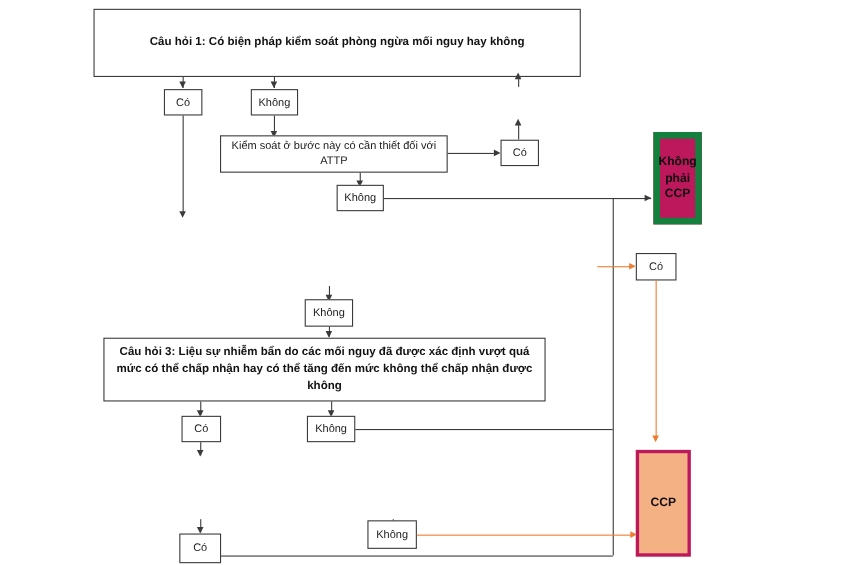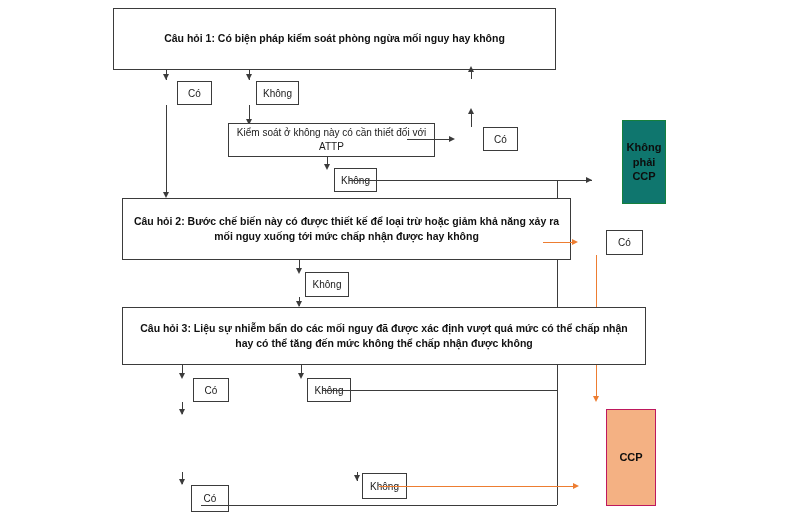--- a/index.html
+++ b/index.html
@@ -1,27 +1,27 @@
 <!DOCTYPE html>
 <html><head>
 <meta charset="utf-8">
 <style>
   html,body{margin:0;padding:0;background:#ffffff;}
   body{font-family:"Liberation Sans","DejaVu Sans",sans-serif;}
   #canvas{position:relative;width:786px;height:514px;background:#ffffff;overflow:hidden;}
 
   .node{position:absolute;box-sizing:border-box;display:flex;align-items:center;
-        justify-content:center;text-align:center;margin-left:28px;}
+        justify-content:center;text-align:center;}
   .q-box{border:1px solid #3b3b3b;background:#ffffff;font-size:10.5px;color:#111;
          font-weight:bold;line-height:1.45;padding:4px 8px;}
   .lbl-box{border:1px solid #3b3b3b;background:#ffffff;font-size:10px;color:#1a1a1a;}
   .plain-box{border:1px solid #3b3b3b;background:#ffffff;font-size:10px;color:#1a1a1a;}
   .term-box{font-size:11px;font-weight:bold;color:#0d0d0d;line-height:1.35;}
-  .blue{background:#0f766e;border:1px solid #15803d;}
-  .orange{background:#F4B183;border:1px solid #be185d;}
+  .blue{background:#be185d;border:6px solid #15803d;}
+  .orange{background:#F4B183;border:3px solid #be185d;}
 
   
   .ln{position:absolute;background:#3b3b3b;}
   .ln.h{height:1px;}
   .ln.v{width:1px;}
   .ln.or{background:#ED7D31;}
 
   .arw{position:absolute;width:0;height:0;}
   .arw.down{border-left:3.5px solid transparent;border-right:3.5px solid transparent;border-top:6px solid #3b3b3b;}
   .arw.up{border-left:3.5px solid transparent;border-right:3.5px solid transparent;border-bottom:6px solid #3b3b3b;}
@@ -61,21 +61,21 @@
 
 
   <div class="ln v" style="left:471px;top:112px;height:15px;"></div>
   <div class="arw up" style="left:467.5px;top:108px;"></div>
 
   <div class="node lbl-box" style="left:455px;top:127px;width:35px;height:24px;">
     <span>Có</span>
   </div>
 
   <div class="node plain-box" style="left:200px;top:123px;width:207px;height:34px;line-height:1.4;padding:2px 6px;">
-    <span>Kiểm soát ở không này có cần thiết đối với ATTP</span>
+    <span>Kiểm soát ở bước này có cần thiết đối với ATTP</span>
   </div>
 
   <div class="ln h" style="left:407px;top:139px;width:42px;"></div>
   <div class="arw right" style="left:449px;top:135.5px;"></div>
 
   <div class="ln v" style="left:327px;top:157px;height:11px;"></div>
   <div class="arw down" style="left:323.5px;top:164px;"></div>
 
   <div class="node lbl-box" style="left:306px;top:168px;width:43px;height:24px;">
     <span>Không</span>
@@ -83,23 +83,20 @@
 
   <div class="ln h" style="left:349px;top:180px;width:243px;"></div>
   <div class="arw right" style="left:586px;top:176.5px;"></div>
 
   <div class="ln v" style="left:557px;top:180px;height:325px;"></div>
 
   <div class="node term-box blue" style="left:594px;top:120px;width:44px;height:84px;">
     <span>Không phải CCP</span>
   </div>
 
-  <div class="node q-box" style="left:94px;top:198px;width:449px;height:62px;">
-    <span>Câu hỏi 2: Bước chế biến này có được thiết kế để loại trừ hoặc giảm khả năng xảy ra mối nguy xuống tới mức chấp nhận được hay không</span>
-  </div>
 
   <div class="ln h or" style="left:543px;top:242px;width:31px;"></div>
   <div class="arw right or" style="left:572px;top:238.5px;"></div>
 
   <div class="node lbl-box" style="left:578px;top:230px;width:37px;height:25px;">
     <span>Có</span>
   </div>
 
   <div class="ln v or" style="left:596px;top:255px;height:145px;"></div>
   <div class="arw down or" style="left:592.5px;top:396px;"></div>
@@ -107,21 +104,21 @@
   <div class="ln v" style="left:299px;top:260px;height:12px;"></div>
   <div class="arw down" style="left:295.5px;top:268px;"></div>
 
   <div class="node lbl-box" style="left:277px;top:272px;width:44px;height:25px;">
     <span>Không</span>
   </div>
 
   <div class="ln v" style="left:299px;top:297px;height:9px;"></div>
   <div class="arw down" style="left:295.5px;top:301px;"></div>
 
-  <div class="node q-box" style="left:94px;top:307px;width:524px;height:58px;justify-content:flex-end;">
+  <div class="node q-box" style="left:94px;top:307px;width:402px;height:58px;justify-content:flex-end;">
     <span>Câu hỏi 3: Liệu sự nhiễm bẩn do các mối nguy đã được xác định vượt quá mức có thể chấp nhận hay có thể tăng đến mức không thể chấp nhận được không</span>
   </div>
 
   <div class="ln v" style="left:182px;top:365px;height:12px;"></div>
   <div class="arw down" style="left:178.5px;top:373px;"></div>
 
   <div class="node lbl-box" style="left:165px;top:378px;width:36px;height:24px;">
     <span>Có</span>
   </div>
 

